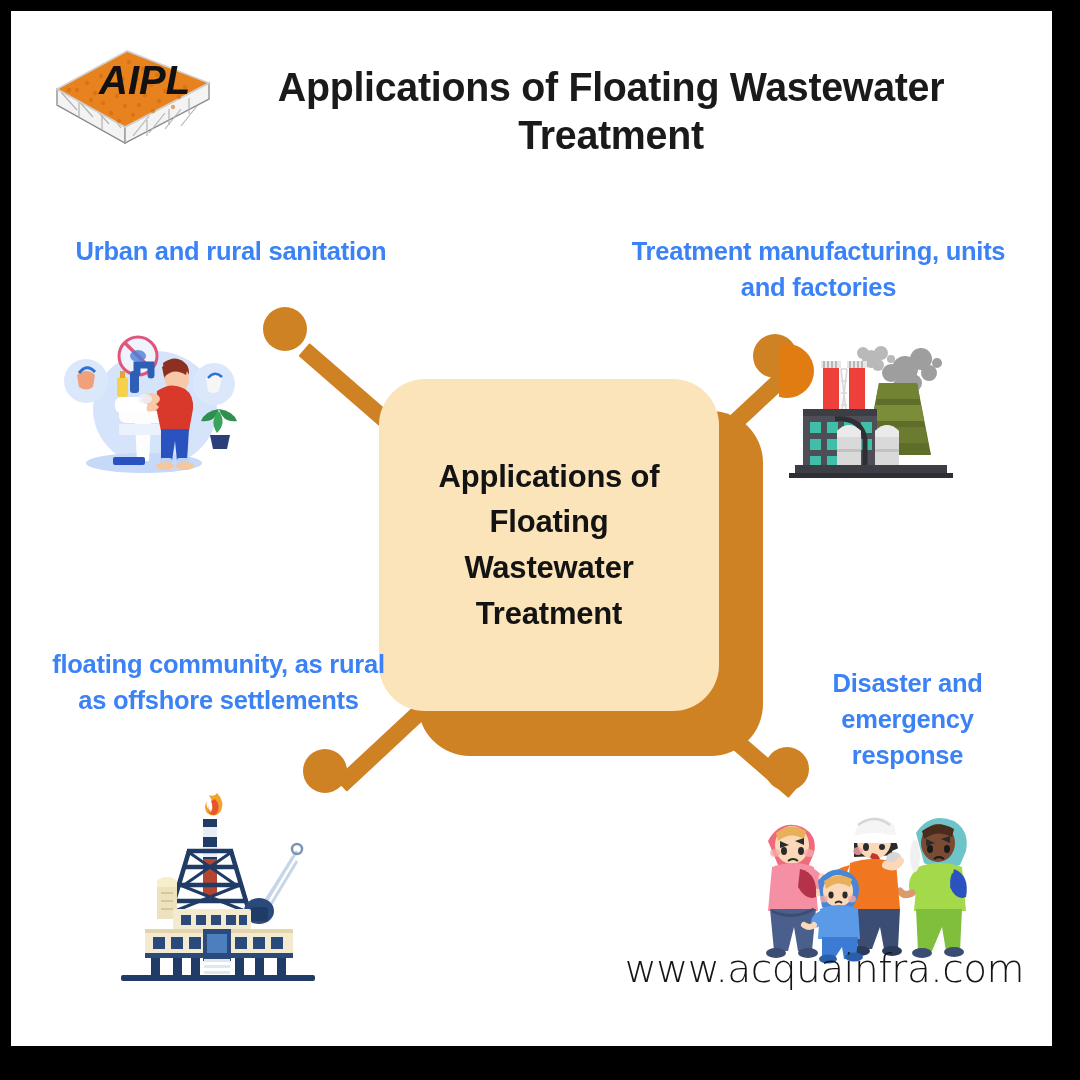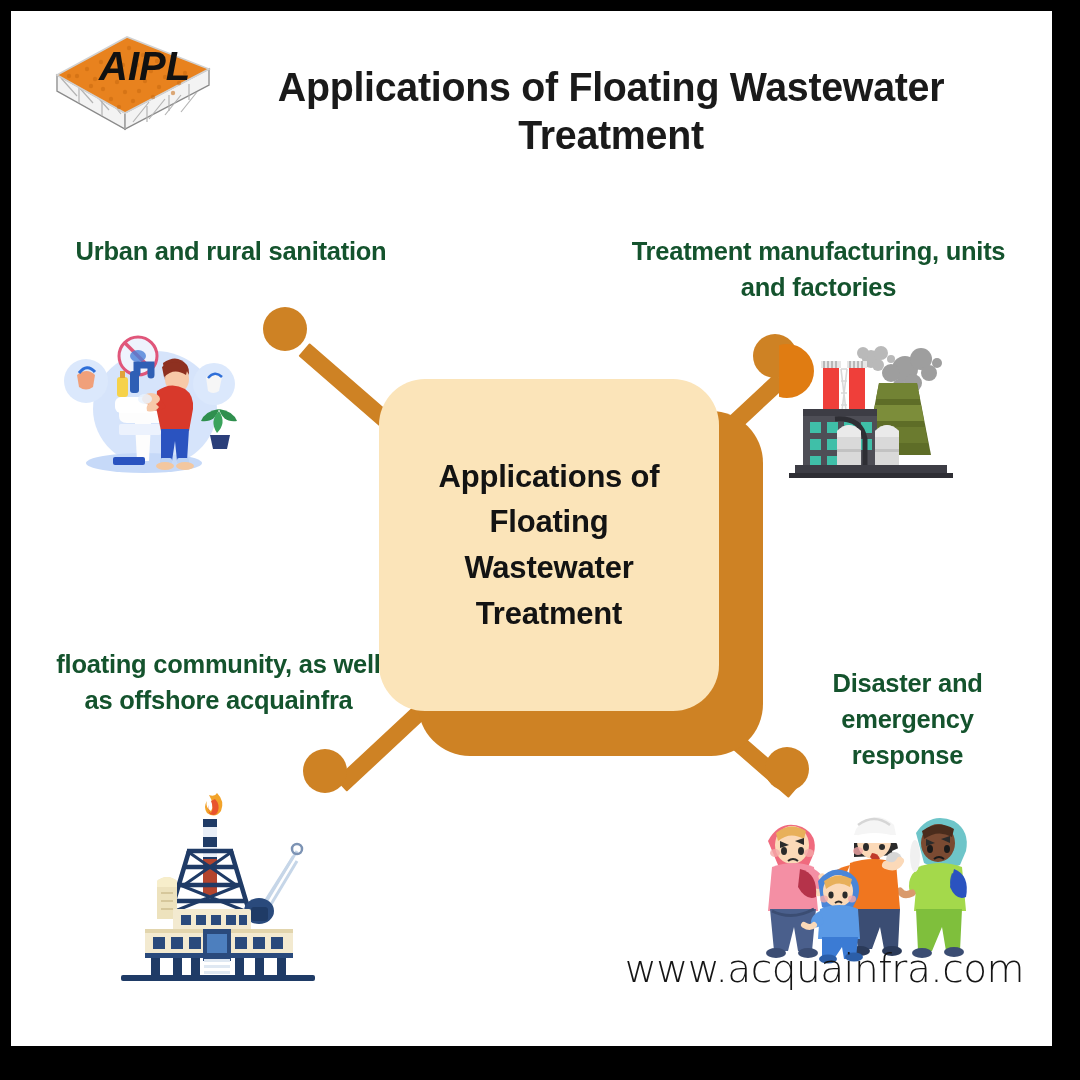--- a/index.html
+++ b/index.html
@@ -17,21 +17,21 @@
   }
   #canvas {
     position: absolute;
     left: 11px; top: 11px;
     width: 1041px; height: 1035px;
     background: #ffffff;
     overflow: hidden;
   }
 
   
-  #logo { position: absolute; left: 36px; top: 12px; width: 170px; height: 115px; text-decoration: underline; }
+  #logo { position: absolute; left: 36px; top: 26px; width: 170px; height: 115px; text-decoration: underline; }
   #logo svg { display: block; width: 170px; height: 115px; }
 
   
   #title {
     position: absolute;
     left: 250px; top: 52px;
     width: 700px;
     text-align: center;
     font-family: "Liberation Sans Narrow", "Liberation Sans", sans-serif;
     font-weight: 700;
@@ -87,21 +87,21 @@
     border-radius: 50%;
   }
 
   
   .node-label {
     position: absolute;
     font-family: "Liberation Sans", sans-serif;
     font-weight: 700;
     font-size: 25.5px;
     line-height: 1.42;
-    color: #14532d;
+    color: #3b82f6;
     text-align: center;
     letter-spacing: -0.25px;
   }
   #label-tl { left: 55px;  top: 222px; width: 330px; }
   #label-tr { left: 605px; top: 222px; width: 405px; }
   #label-bl { left: 40px;  top: 635px; width: 335px; }
   #label-br { left: 774px; top: 654px; width: 245px; }
 
   
   .illus { position: absolute; }
@@ -196,21 +196,21 @@
   <div class="connector-dot" style="left:292px; top:738px;"></div>
   <div class="connector-dot" style="left:754px; top:736px;"></div>
 
   <div id="center-shadow"></div>
   <div id="center-card">
     <div id="center-label">Applications of Floating Wastewater Treatment</div>
   </div>
 
   <div class="node-label" id="label-tl">Urban and rural sanitation</div>
   <div class="node-label" id="label-tr">Treatment manufacturing, units and factories</div>
-  <div class="node-label" id="label-bl">floating community, as well as offshore acquainfra</div>
+  <div class="node-label" id="label-bl">floating community, as rural as offshore settlements</div>
   <div class="node-label" id="label-br">Disaster and emergency response</div>
 
   <div class="illus" id="illus-tl">
     <svg viewBox="0 0 182 152" xmlns="http://www.w3.org/2000/svg">
 
       <ellipse cx="96" cy="80" rx="62" ry="58" fill="#d6e4fb"></ellipse>
       <ellipse cx="85" cy="134" rx="58" ry="10" fill="#c6d9f8"></ellipse>
 
       <circle cx="27" cy="52" r="22" fill="#dbe8fc"></circle>
       <path d="M18,46 q10,-8 18,0 l-2,12 q-7,5 -14,0 z" fill="#f0a07a"></path>

